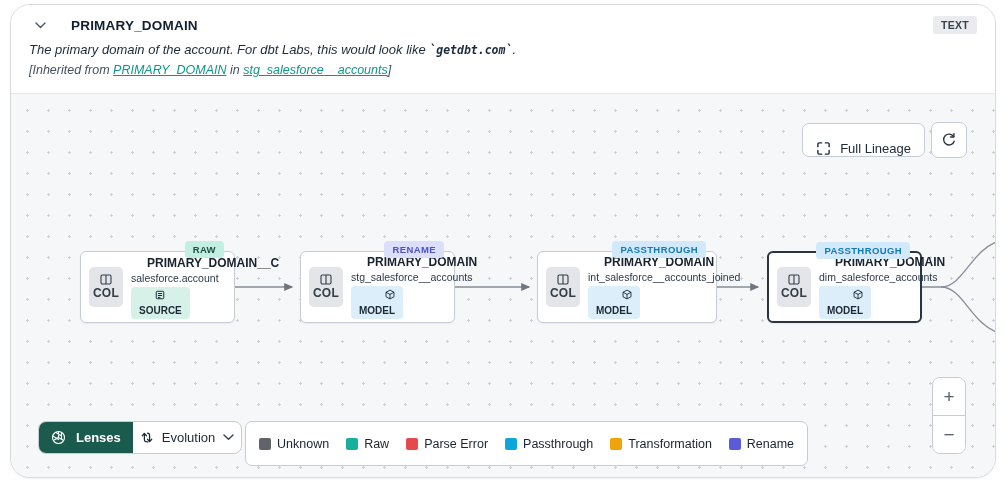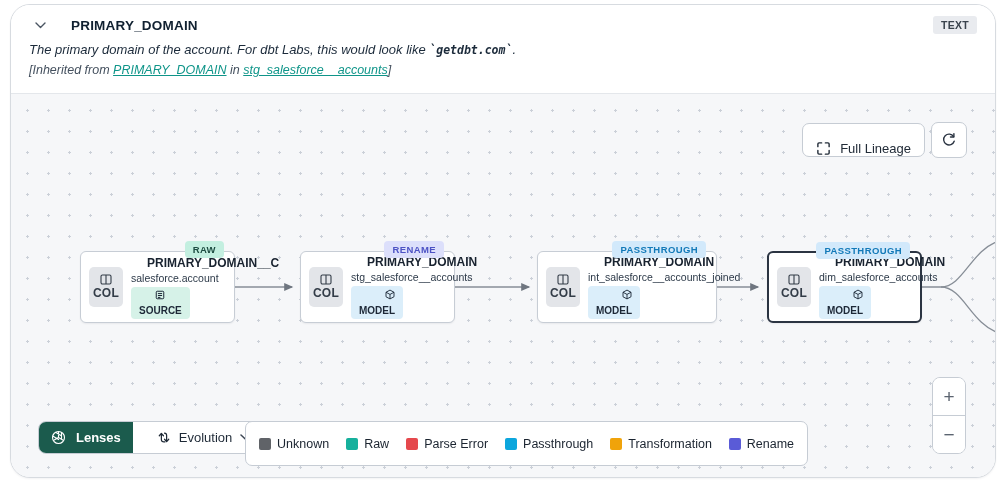--- a/index.html
+++ b/index.html
@@ -52,21 +52,21 @@
   .kind-badge { display:inline-flex; align-items:center; gap:5px; width:fit-content;
                 font-size:10px; font-weight:600; color:#1d2837; padding:3px 8px; border-radius:4px; margin-top:1px;flex-direction:column; }
   .kind-source { background:#d6f2e8; }
   .kind-model  { background:#dbeefa;align-items:flex-end; }
 
   
   .lenses-group { position:absolute; left:27px; top:327px; height:33px; z-index:3;
                   display:flex; border:1px solid #c6ccd4; border-radius:8px; overflow:hidden; background:#fff; }
   .lenses-btn { display:flex; align-items:center; gap:10px; padding:0 12px; background:#1b5b4d;
                 color:#fff; font-size:13px; font-weight:600; cursor:pointer; }
-  .lens-select { display:flex; align-items:center; gap:8px; padding:0 24px; font-size:13px; color:#1e2936; cursor:pointer; }
+  .lens-select { display:flex; align-items:center; gap:8px; padding:0 7px; font-size:13px; color:#1e2936; cursor:pointer; }
 
   
   .legend { position:absolute; left:234px; top:327px; height:45px; z-index:3;
             display:flex; align-items:center; gap:17px; padding:0 13px; background:#fff;
             border:1px solid #c6ccd4; border-radius:7px; }
   .legend-item { display:flex; align-items:center; gap:6px; font-size:12.5px; color:#1b2430; }
   .legend-swatch { width:12px; height:12px; border-radius:2px; }
 
   
   .zoom-ctrl { position:absolute; right:29px; top:283px; width:34px; z-index:3;

